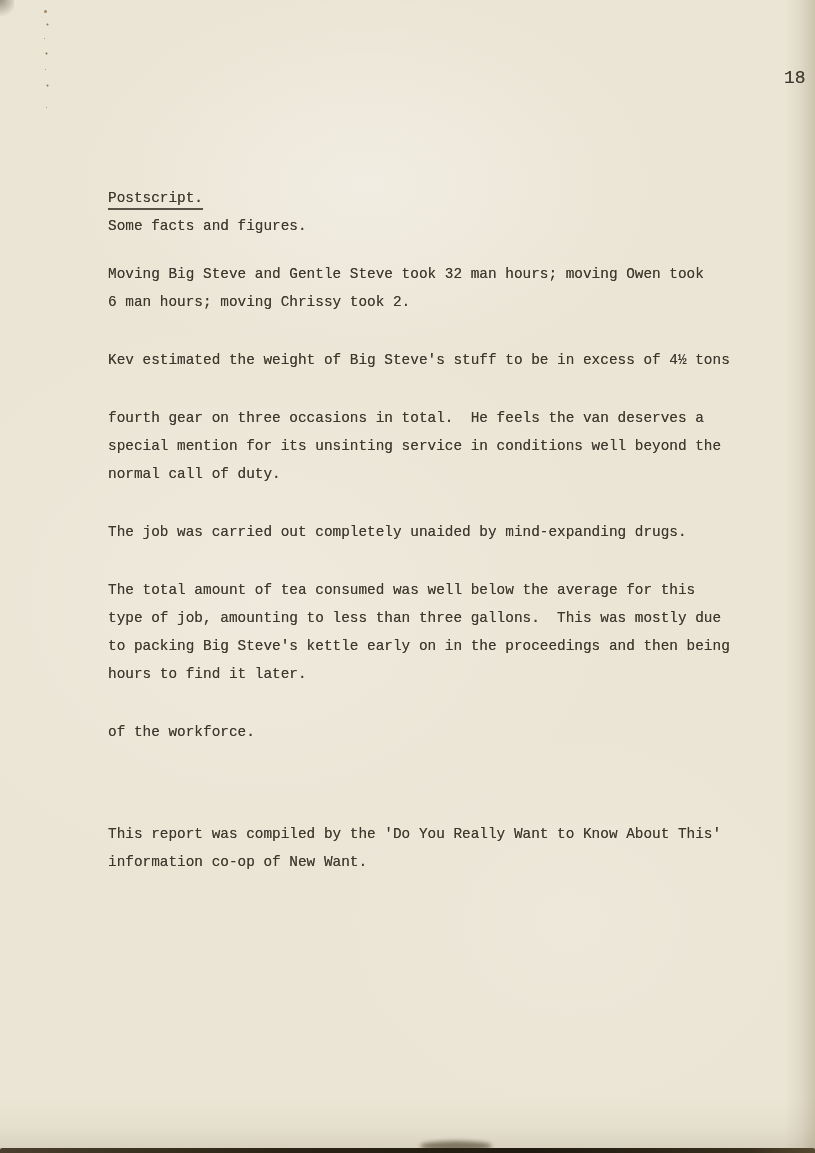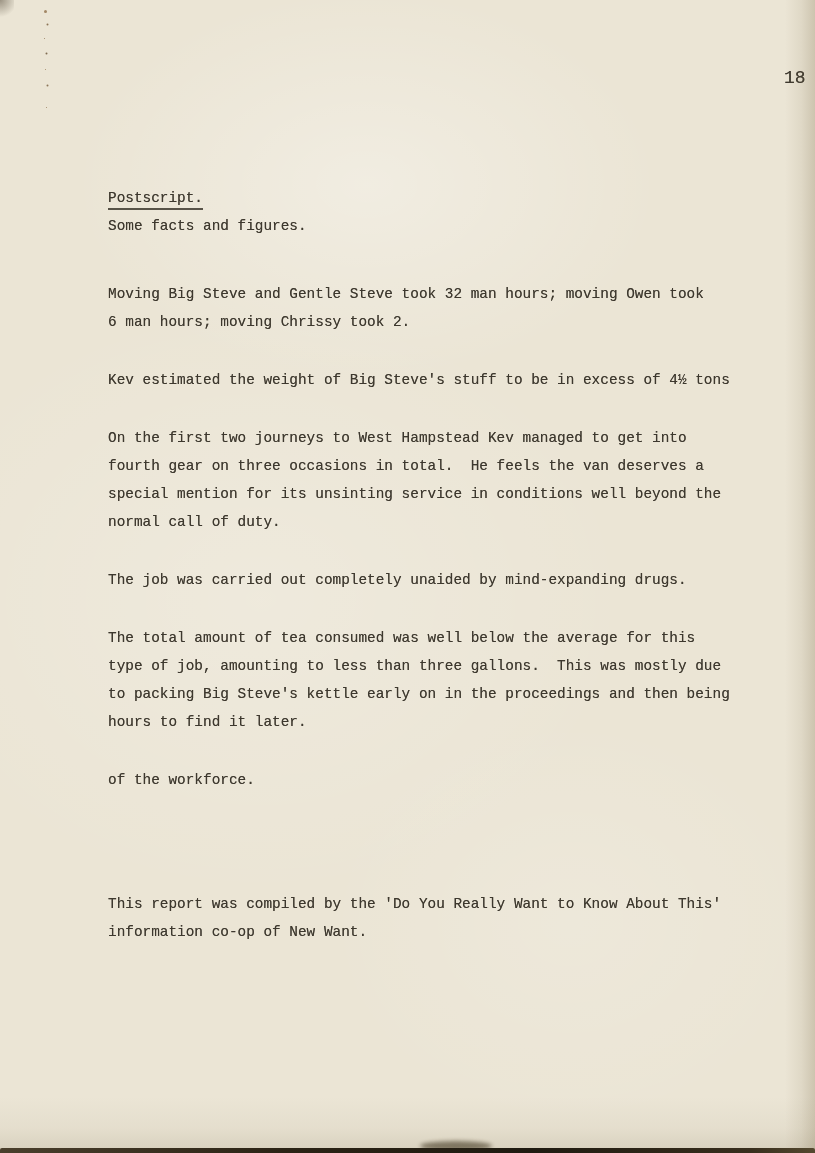--- a/index.html
+++ b/index.html
@@ -66,23 +66,23 @@
   .content {
     position: absolute; left: 108px; top: 184px; width: 640px;
     font-size: 14.4px; line-height: 28px;
     text-shadow: 0 0 0.6px rgba(61,56,46,0.65);
   }
   .line { white-space: pre; height: 28px; }
   .underlined {
     border-bottom: 2px solid rgba(61,56,46,0.85);
     padding-bottom: 2px;
   }
-  .header-block { margin-bottom: 40px; }
+  .header-block { margin-bottom: 20px; }
   .para { margin-bottom: 30px; }
-  .gap-large { margin-top: 96px; }
+  .gap-large { margin-top: 74px; }
 </style>
 </head>
 <body>
 
 <div class="page">
 
   <div class="corner-smudge"></div>
   <div class="specks"></div>
 
   <div class="page-number">18</div>
@@ -97,21 +97,20 @@
     <div class="para">
       <div class="line">Moving Big Steve and Gentle Steve took 32 man hours; moving Owen took</div>
       <div class="line">6 man hours; moving Chrissy took 2.</div>
     </div>
 
     <div class="para">
       <div class="line">Kev estimated the weight of Big Steve's stuff to be in excess of 4½ tons</div>
     </div>
 
     <div class="para">
-      <div class="line">On the first two journeys to West Hampstead Kev managed to get into</div>
       <div class="line">fourth gear on three occasions in total.  He feels the van deserves a</div>
       <div class="line">special mention for its unsinting service in conditions well beyond the</div>
       <div class="line">normal call of duty.</div>
     </div>
 
     <div class="para">
       <div class="line">The job was carried out completely unaided by mind-expanding drugs.</div>
     </div>
 
     <div class="para">

